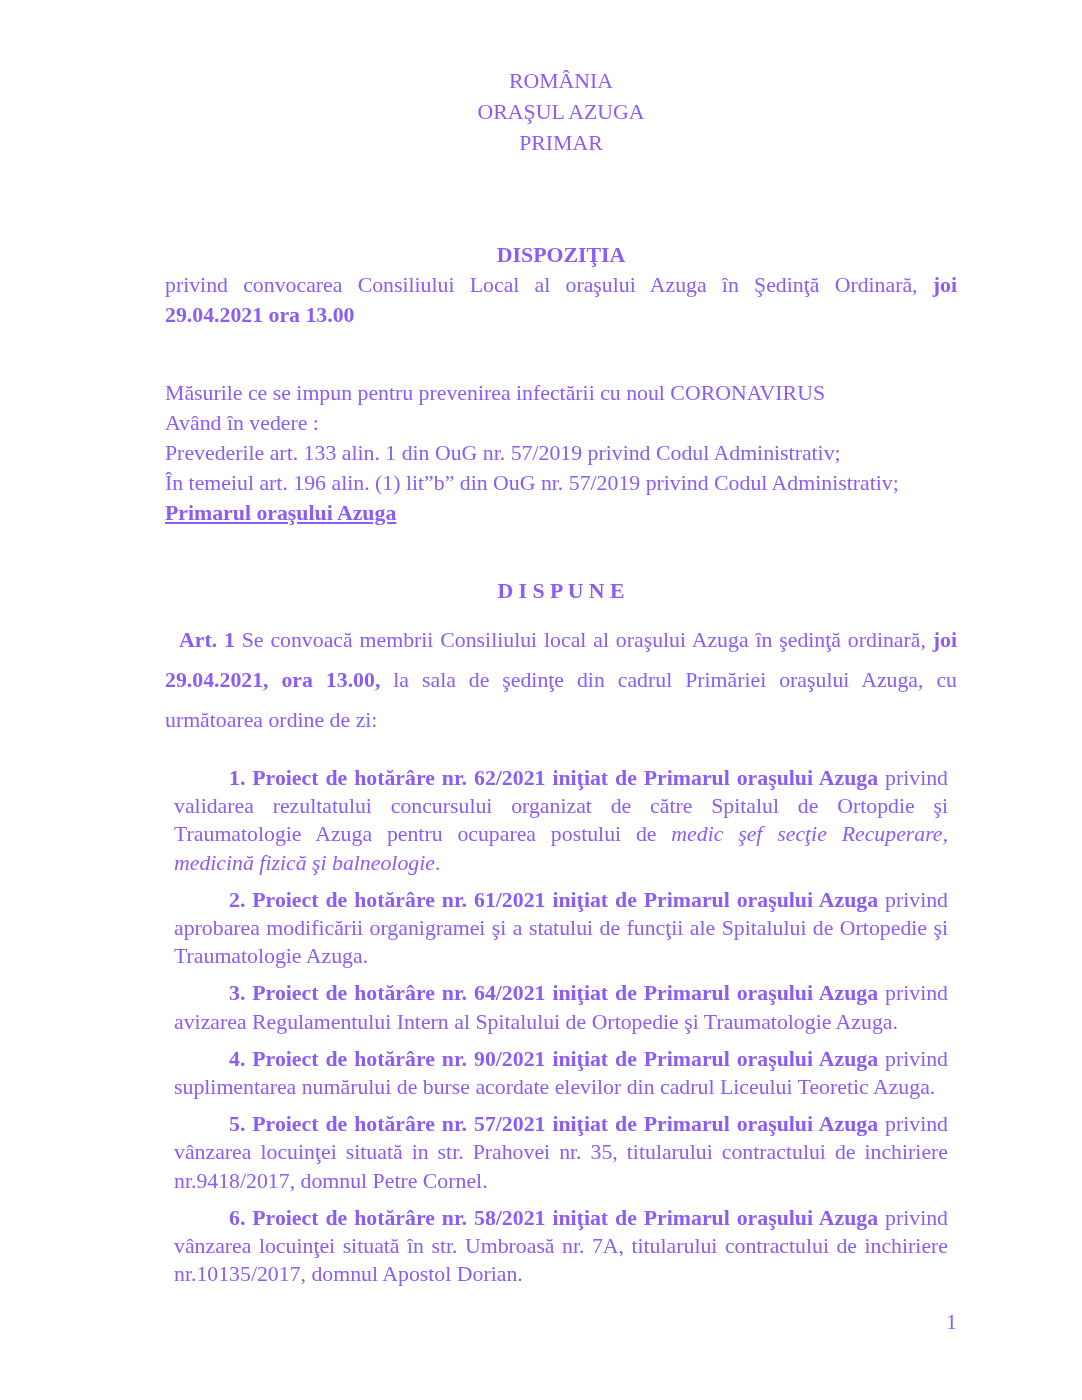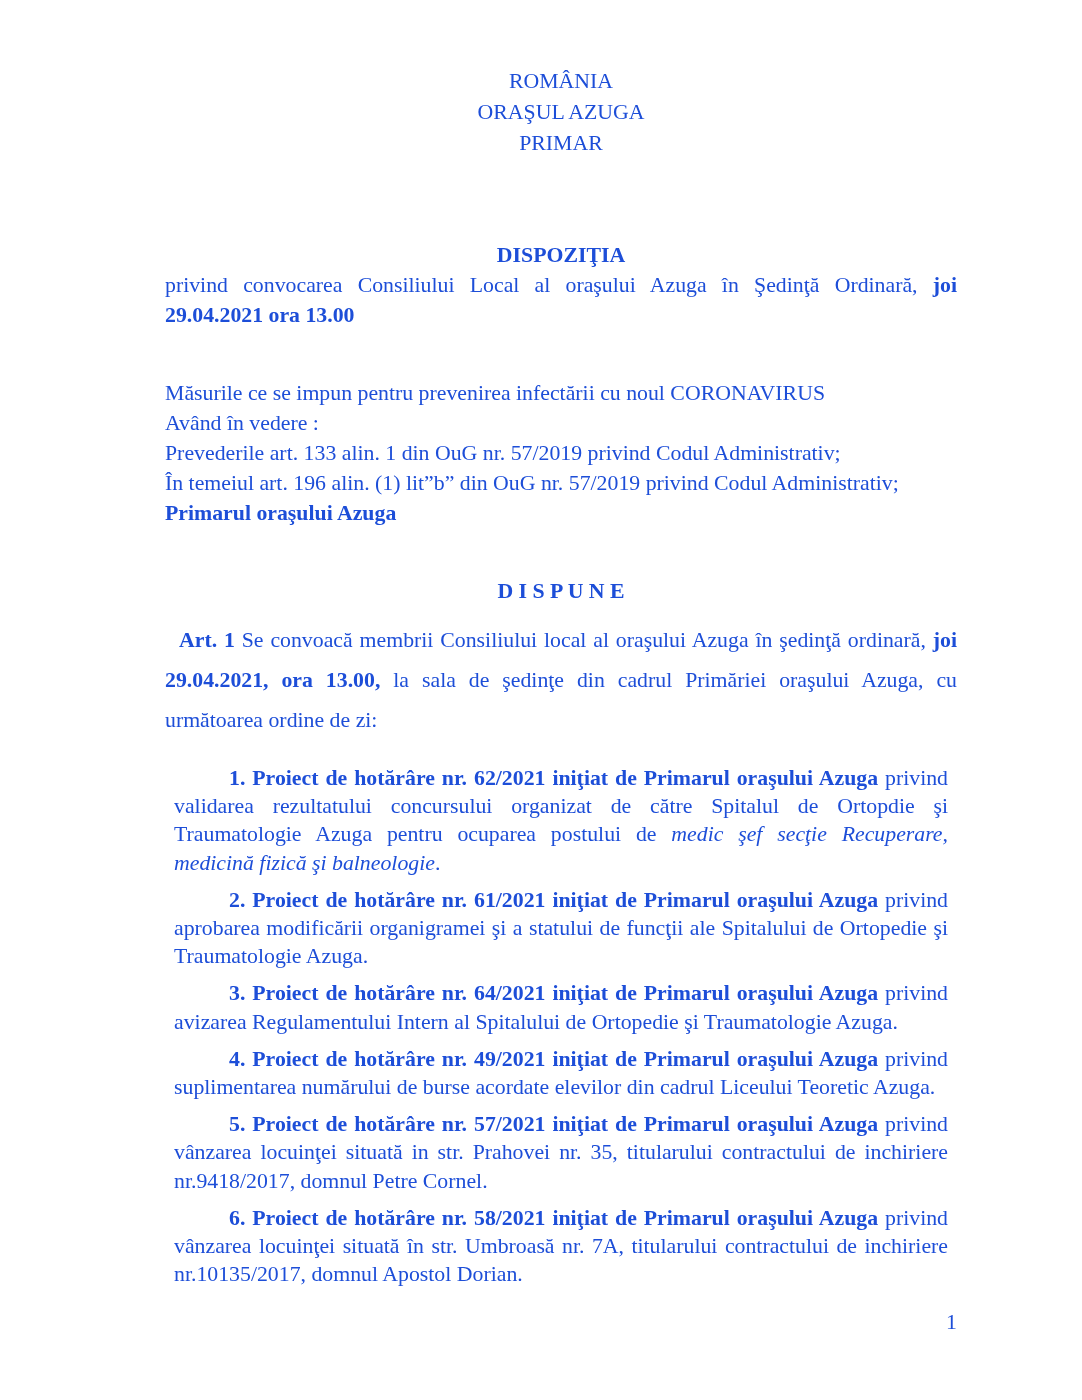--- a/index.html
+++ b/index.html
@@ -1,34 +1,34 @@
 <!DOCTYPE html>
 <html lang="ro"><head>
 <meta charset="utf-8">
 <style>
   html, body { margin: 0; padding: 0; background: #ffffff; }
   .page {
     width: 1054px;
     height: 1400px;
     background: #ffffff;
-    color: #1d4ed8;
+    color: #8b5cf6;
     font-family: "Liberation Serif", "DejaVu Serif", serif;
     font-size: 21.8px;
     position: relative;
     overflow: hidden;
     box-sizing: border-box;
     padding: 66px 97px 0 165px;
   }
   .doc-header { text-align: center; line-height: 31px; }
   .title-block { margin-top: 81px; line-height: 30px; }
   .doc-title { text-align: center; font-weight: bold; }
   .subtitle { margin: 0; text-align: justify; font-weight: normal; }
   .preamble { margin-top: 48px; line-height: 30px; }
   .preamble div { margin: 0; }
-  .issuer-line { font-weight: bold; }
+  .issuer-line { font-weight: bold; text-decoration: underline; }
   .dispune-heading { margin-top: 48px; text-align: center; font-weight: bold; line-height: 30px; }
   .article-1 { margin-top: 14px; margin-bottom: 0; line-height: 40px; text-align: justify; text-indent: 14px; }
   .agenda { margin-top: 24px; }
   .agenda-item { margin: 9px; line-height: 28.2px; text-align: justify; text-indent: 55px; }
   .page-number { position: absolute; top: 1308px; right: 97px; line-height: 28px; }
   b { font-weight: bold; }
   i { font-style: italic; }
 </style>
 </head>
 <body>
@@ -55,20 +55,20 @@
   </div>
 
   <div class="dispune-heading">D I S P U N E</div>
 
   <p class="article-1"><b>Art. 1</b><span> Se convoacă membrii Consiliului local al oraşului Azuga  în şedinţă ordinară, </span><b>joi 29.04.2021, ora 13.00,</b><span> la sala de şedinţe din cadrul Primăriei oraşului Azuga, cu următoarea ordine de zi:</span></p>
 
   <div class="agenda">
     <p class="agenda-item"><b>1. Proiect de hotărâre nr. 62/2021 iniţiat de Primarul oraşului Azuga</b><span> privind validarea rezultatului concursului organizat de către Spitalul de Ortopdie şi Traumatologie Azuga pentru ocuparea postului de </span><i>medic şef secţie Recuperare, medicină fizică şi balneologie</i><span>.</span></p>
     <p class="agenda-item"><b>2. Proiect de hotărâre nr. 61/2021 iniţiat de Primarul oraşului Azuga</b><span> privind aprobarea modificării organigramei şi a statului de funcţii ale Spitalului de Ortopedie şi Traumatologie Azuga.</span></p>
     <p class="agenda-item"><b>3. Proiect de hotărâre nr. 64/2021 iniţiat de Primarul oraşului Azuga</b><span> privind avizarea Regulamentului Intern al Spitalului de Ortopedie şi Traumatologie Azuga.</span></p>
-    <p class="agenda-item"><b>4. Proiect de hotărâre nr. 49/2021 iniţiat de Primarul oraşului Azuga</b><span> privind suplimentarea numărului de burse acordate elevilor din cadrul Liceului Teoretic Azuga.</span></p>
+    <p class="agenda-item"><b>4. Proiect de hotărâre nr. 90/2021 iniţiat de Primarul oraşului Azuga</b><span> privind suplimentarea numărului de burse acordate elevilor din cadrul Liceului Teoretic Azuga.</span></p>
     <p class="agenda-item"><b>5. Proiect de hotărâre nr. 57/2021 iniţiat de Primarul oraşului Azuga</b><span> privind vânzarea locuinţei situată in str. Prahovei nr. 35, titularului contractului de inchiriere nr.9418/2017, domnul Petre Cornel.</span></p>
     <p class="agenda-item"><b>6. Proiect de hotărâre nr. 58/2021 iniţiat de Primarul oraşului Azuga</b><span> privind vânzarea locuinţei situată în str. Umbroasă nr. 7A, titularului contractului de inchiriere nr.10135/2017, domnul Apostol Dorian.</span></p>
   </div>
 
   <div class="page-number">1</div>
 
 </div>
 
 </body></html>

